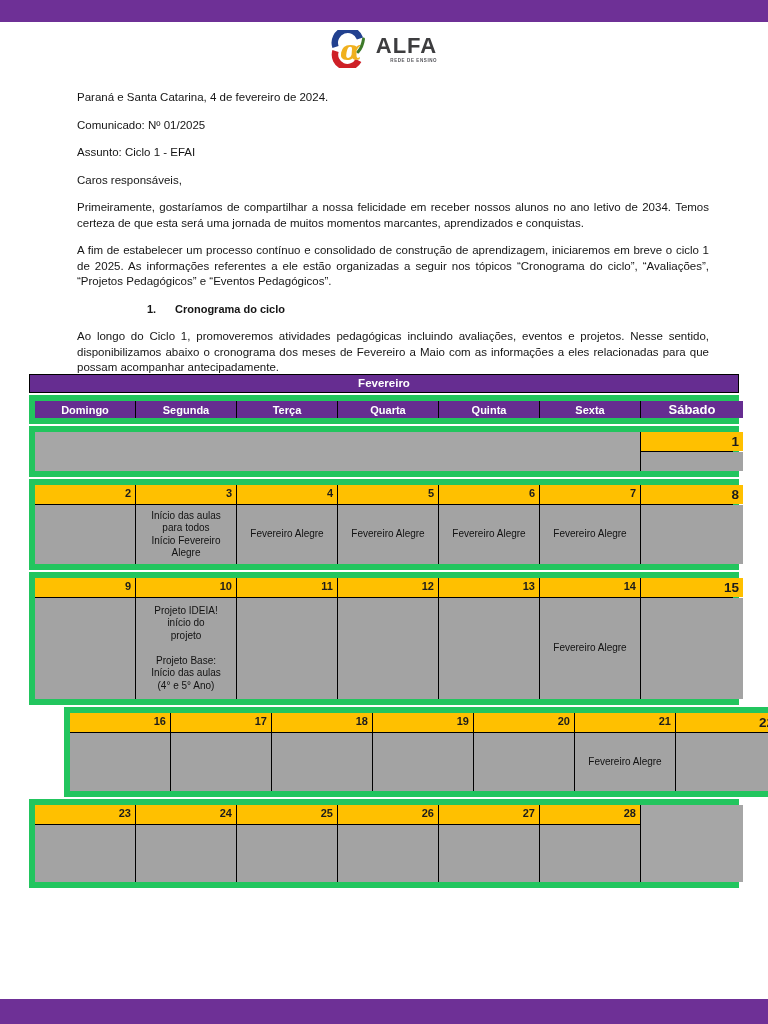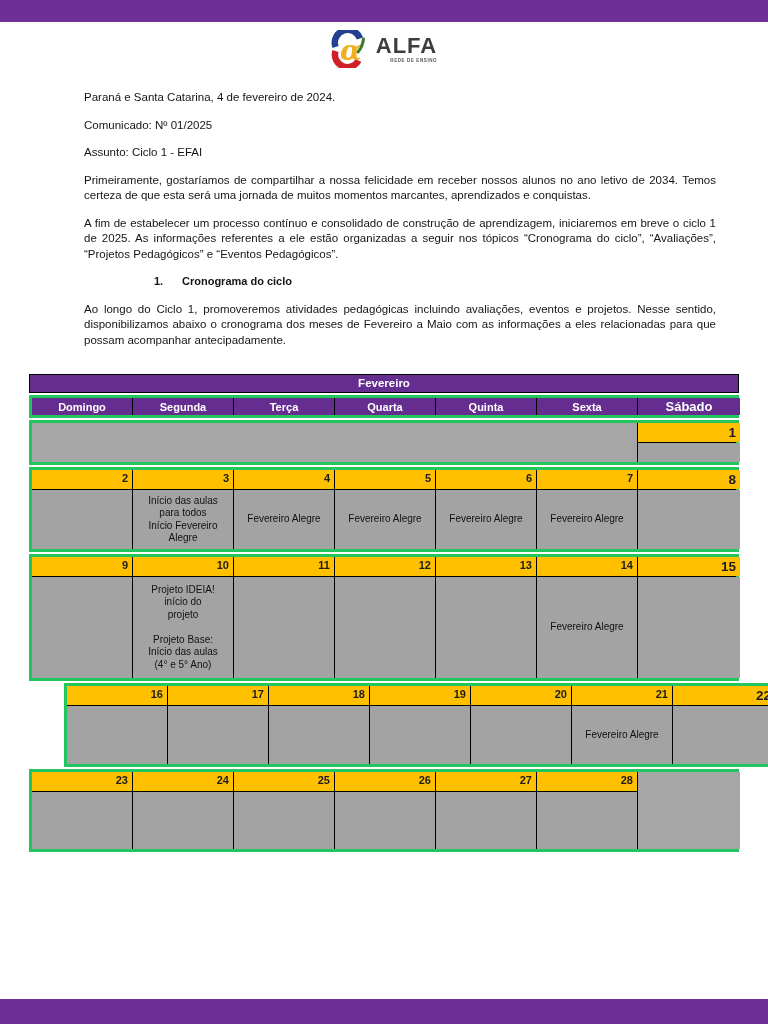--- a/index.html
+++ b/index.html
@@ -13,35 +13,35 @@
   .bottom-bar { position:absolute; bottom:0; left:0; width:768px; height:25px; background:#6E3096; }
 
   
   .logo-wrap { position:absolute; top:30px; left:0; width:768px; display:flex; justify-content:center; align-items:center; gap:5px; }
   .logo-mark { width:40px; height:38px; }
   .logo-text-col { display:flex; flex-direction:column; align-items:flex-end; }
   .logo-word { font-family:Liberation Sans, sans-serif; font-weight:bold; font-size:22px; letter-spacing:1px; color:#3d3d3f; line-height:1; }
   .logo-tag { font-size:4.5px; font-weight:bold; color:#55555a; letter-spacing:0.6px; margin-top:1px; }
 
   
-  .doc { position:absolute; top:90px; left:84px; width:632px; font-size:11.5px; line-height:15.5px; color:#151515; }
+  .doc { position:absolute; top:90px; left:77px; width:632px; font-size:11.5px; line-height:15.5px; color:#151515; }
   .doc p { margin-bottom:12px; text-align:justify; }
   .doc p.nj { text-align:left; }
   .heading { margin:2px 0 12px 70px; font-weight:bold; font-size:11px; text-align:left; }
   .heading .num-lbl { display:inline-block; width:28px; }
 
   
   .cal { position:absolute; top:374px; left:29px; width:652px; }
   .cal-title {
     width:710px; height:19px; background:#662D91; border:1px solid #000;
     color:#fff; font-weight:bold; font-size:11.5px; text-align:center; line-height:17px;
   }
   .cal-grid {
     display:grid; grid-template-columns:repeat(6,100px) 102px; gap:1px;
-    background:#000; border:3px solid #22c55e; width:710px; margin-top:2px;
+    background:#000; border:6px solid #22c55e; width:710px; margin-top:2px;
   }
   .wd { background:#662D91; color:#fff; font-weight:bold; font-size:11px; text-align:center;
         display:flex; align-items:center; justify-content:center; height:17px; }
   .wd.sat { font-size:13px; }
   .num { background:#FFC000; color:#1c1c1c; font-size:11px; font-weight:600;
          text-align:right; padding:2px 4px 0 0; }
   .num.sat { font-size:13.5px; }
   .ct { background:#a3a3a3; font-size:10px; line-height:12.5px; color:#111; text-align:center;
         display:flex; align-items:center; justify-content:center; white-space:pre-line; padding:1px; }
   .gray { background:#A6A6A6; }
@@ -66,20 +66,21 @@
     <div class="logo-text-col">
       <div class="logo-word">ALFA</div>
       <div class="logo-tag">REDE DE ENSINO</div>
     </div>
   </div>
 
   <div class="doc">
     <p class="nj">Paraná e Santa Catarina, 4 de fevereiro de 2024.</p>
     <p class="nj">Comunicado: Nº 01/2025</p>
     <p class="nj">Assunto: Ciclo 1 - EFAI</p>
+    <p class="nj">Caros responsáveis,</p>
     <p>Primeiramente, gostaríamos de compartilhar a nossa felicidade em receber nossos alunos no ano letivo de 2034. Temos certeza de que esta será uma jornada de muitos momentos marcantes, aprendizados e conquistas.</p>
     <p>A fim de estabelecer um processo contínuo e consolidado de construção de aprendizagem, iniciaremos em breve o ciclo 1 de 2025. As informações referentes a ele estão organizadas a seguir nos tópicos “Cronograma do ciclo”, “Avaliações”, “Projetos Pedagógicos” e “Eventos Pedagógicos”.</p>
     <div class="heading"><span class="num-lbl">1.</span><span>Cronograma do ciclo</span></div>
     <p>Ao longo do Ciclo 1, promoveremos atividades pedagógicas incluindo avaliações, eventos e projetos. Nesse sentido, disponibilizamos abaixo o cronograma dos meses de Fevereiro a Maio com as informações a eles relacionadas para que possam acompanhar antecipadamente.</p>
   </div>
 
   <div class="cal">
     <div class="cal-title">Fevereiro</div>
 
     <div class="cal-grid" style="grid-template-rows:17px;">

